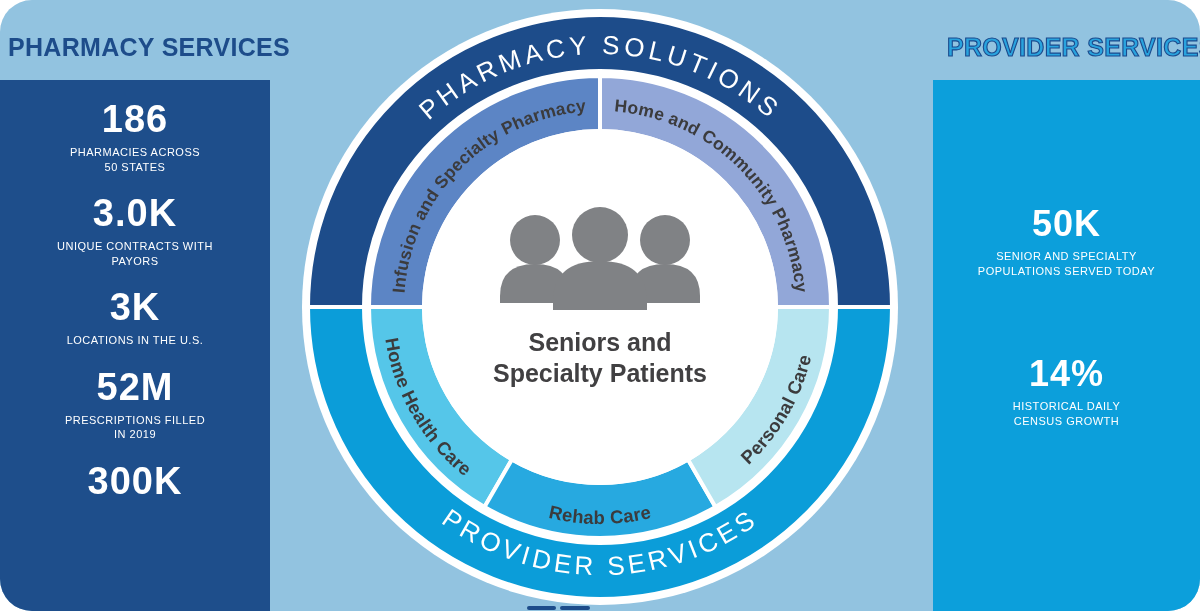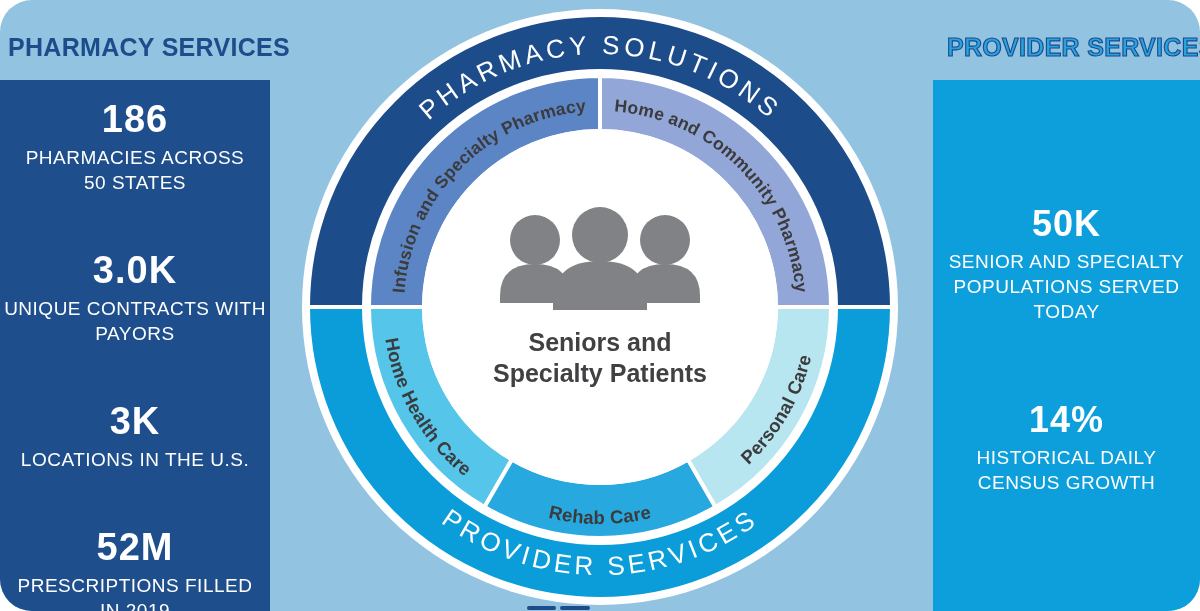--- a/index.html
+++ b/index.html
@@ -19,25 +19,25 @@
   #right-title{
     left:947px;color:#29a3de;
     -webkit-text-stroke:1.1px #1b4a8c;
   }
   
   .statbox{
     position:absolute;top:80px;box-sizing:border-box;
     display:flex;flex-direction:column;align-items:center;
     color:#ffffff;text-align:center;
   }
-  .statbox-left{left:0;width:270px;height:531px;background:#1e4e8b;padding-top:20px;gap:56px;}
+  .statbox-left{left:0;width:270px;height:531px;background:#1e4e8b;padding-top:20px;gap:20px;}
   .statbox-right{left:933px;width:267px;height:546px;background:#0c9fdb;padding-top:126px;gap:78px;}
   .stat-value{font-size:38px;font-weight:700;line-height:1;letter-spacing:1px;margin-bottom:7px;}
   .statbox-right .stat-value{font-size:36px;}
-  .stat-label{font-size:19px;font-weight:400;letter-spacing:0.5px;line-height:1.32;white-space:pre-line;}
+  .stat-label{font-size:11px;font-weight:400;letter-spacing:0.5px;line-height:1.32;white-space:pre-line;}
   
   .wheel{position:absolute;left:295px;top:2px;width:610px;height:610px;}
   .seg{stroke:#ffffff;stroke-width:4;}
   .arc-outer{font-size:26px;font-weight:400;fill:#ffffff;letter-spacing:4px;}
   .arc-inner{font-size:17.5px;font-weight:700;fill:#3b3b3d;letter-spacing:0.2px;}
   .arc-inner-b{font-size:18.5px;}
   .center-text{font-size:25px;font-weight:700;fill:#414042;text-anchor:middle;}
   .artifact{position:absolute;height:4px;background:#1d4c8a;border-radius:2px;}
 </style>
 </head>

